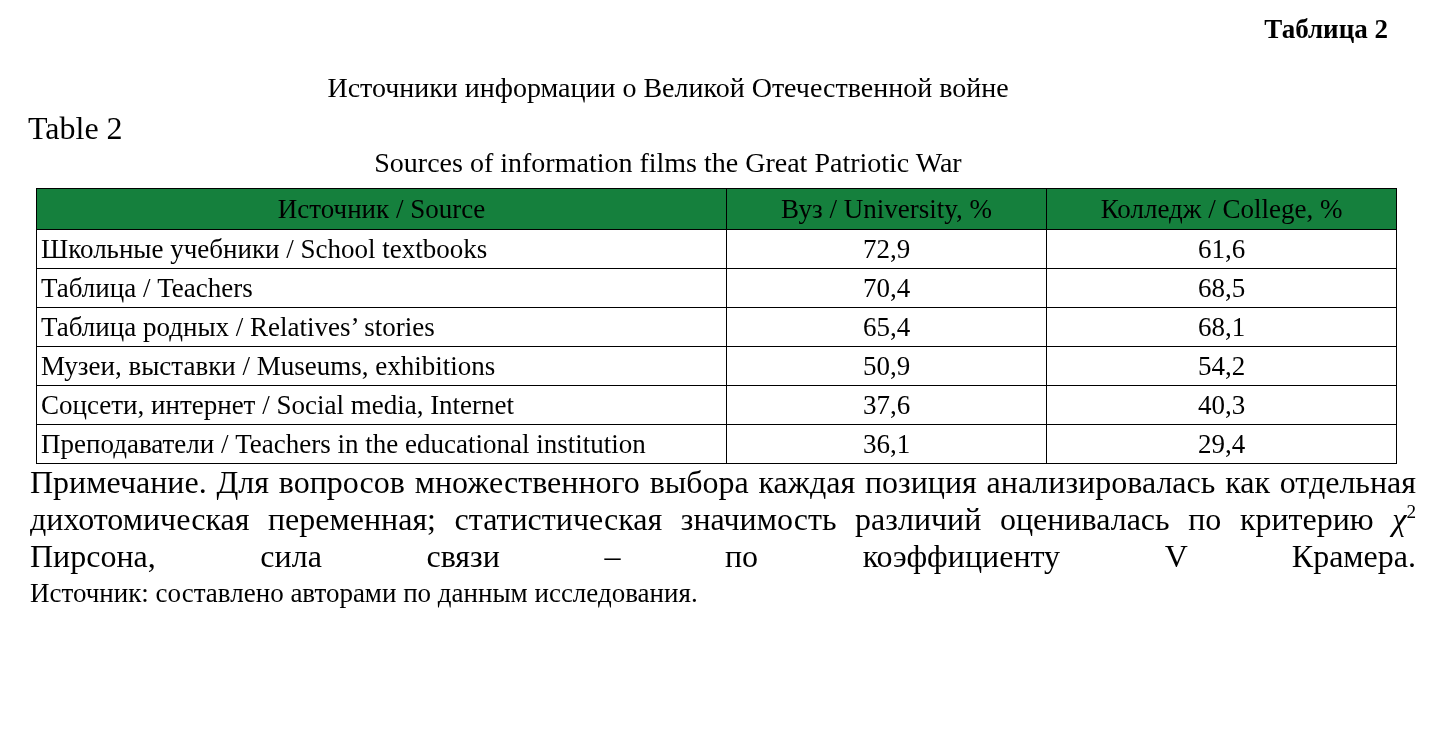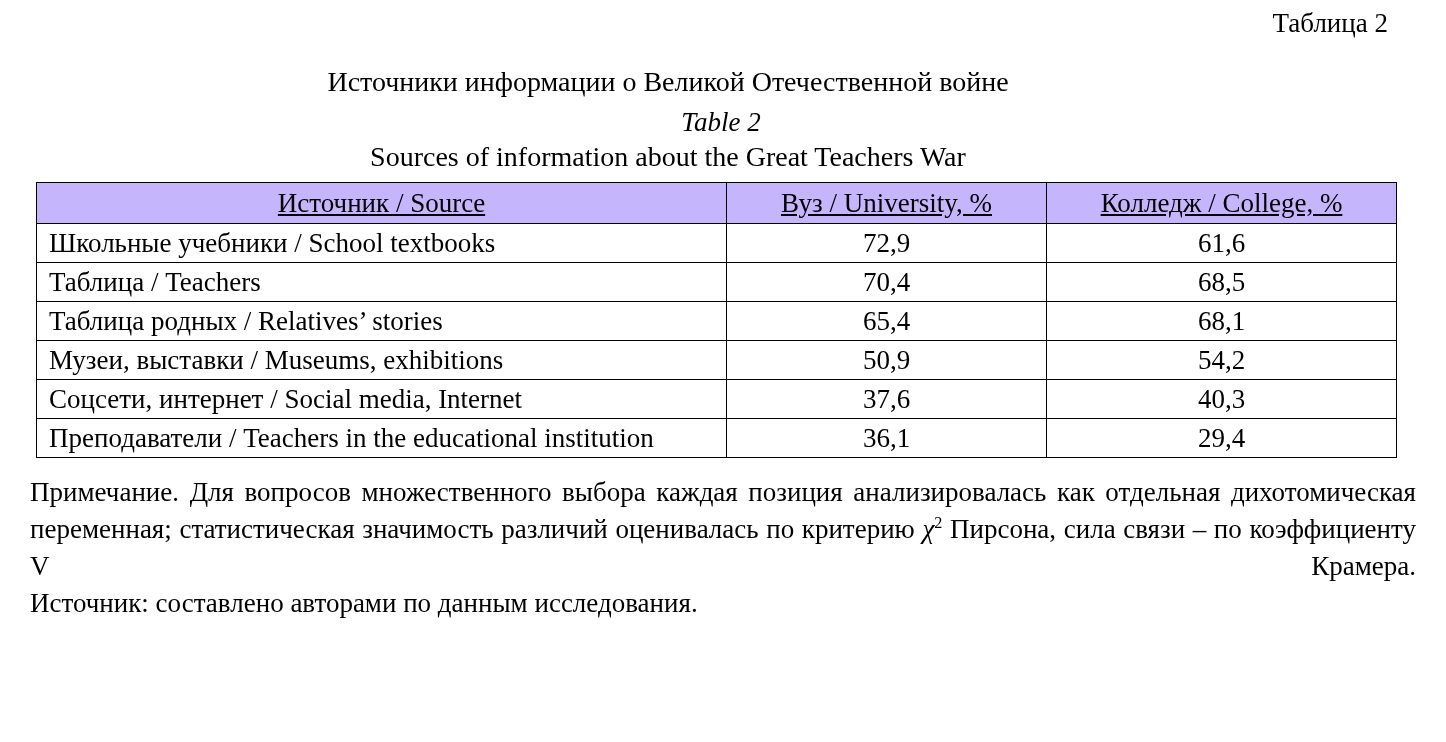--- a/index.html
+++ b/index.html
@@ -23,35 +23,36 @@
   }
   .clipped-line {
     height: 6px;
     overflow: hidden;
   }
   .table-label-ru {
     text-align: right;
     font-size: 27px;
     line-height: 34px;
     padding-right: 30px;
+    margin-top: 6px;
+    font-weight: bold;
   }
   .title-ru {
     text-align: center;
     font-size: 28px;
     line-height: 36px;
     margin-top: 24px;
     padding-right: 110px;
   }
   .table-label-en {
-    text-align: center;
-    font-size: 27px;
+    text-align: left;
+    font-size: 32px;
     line-height: 32px;
     margin-top: 6px;
     padding-right: 4px;
-    font-style: italic;
   }
   .title-en {
     text-align: center;
     font-size: 28px;
     line-height: 34px;
     margin-top: 2px;
     padding-right: 110px;
   }
   table.data {
     border-collapse: collapse;
@@ -61,42 +62,41 @@
   }
   table.data th,
   table.data td {
     border: 1px solid #000000;
     font-size: 27px;
     line-height: 32px;
     font-weight: normal;
     padding: 3px 8px;
   }
   table.data thead th {
-    background: #c4b5fd;
+    background: #15803d;
     text-align: center;
     padding-top: 4px;
     padding-bottom: 4px;
-    text-decoration: underline;
   }
   table.data td.src {
     text-align: left;
-    padding-left: 12px;
+    padding-left: 4px;
   }
   table.data td.num {
     text-align: center;
   }
   .col-src { width: 690px; }
   .col-uni { width: 320px; }
   .col-col { width: 350px; }
   .note {
-    font-size: 27px;
+    font-size: 32px;
     line-height: 37px;
     text-align: justify;
     text-align-last: justify;
-    margin-top: 16px;
+    margin-top: 0;
     padding: 0 2px;
   }
   .source-line {
     font-size: 27px;
     line-height: 37px;
     text-align: left;
     padding: 0 2px;
   }
   .chi {
     font-style: italic;
@@ -113,21 +113,21 @@
 <div class="page">
 
   <div class="clipped-line"></div>
 
   <div class="table-label-ru">Таблица 2</div>
 
   <div class="title-ru">Источники информации о Великой Отечественной войне</div>
 
   <div class="table-label-en">Table 2</div>
 
-  <div class="title-en">Sources of information about the Great Teachers War</div>
+  <div class="title-en">Sources of information films the Great Patriotic War</div>
 
   <table class="data">
     <colgroup>
       <col class="col-src">
       <col class="col-uni">
       <col class="col-col">
     </colgroup>
     <thead>
       <tr>
         <th>Источник / Source</th>

